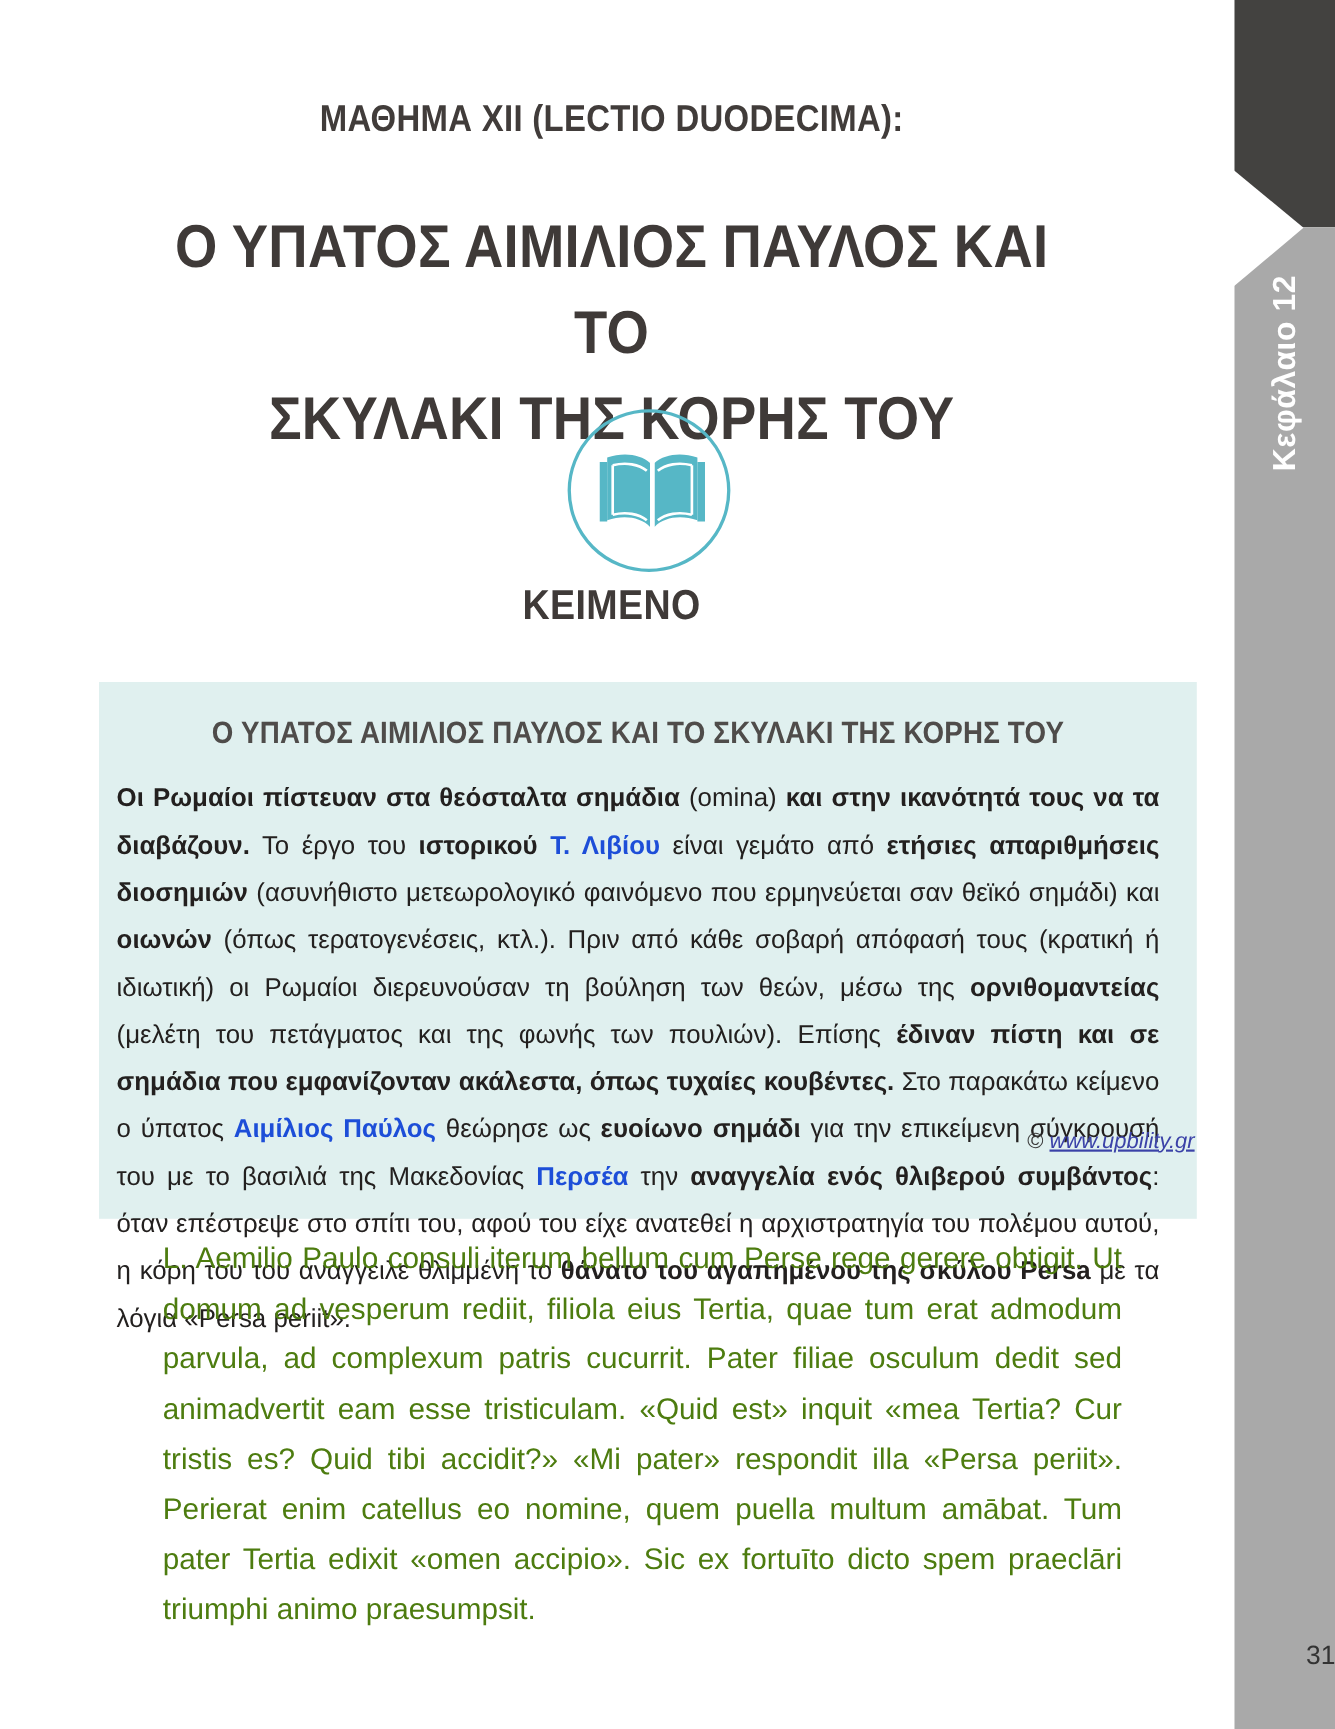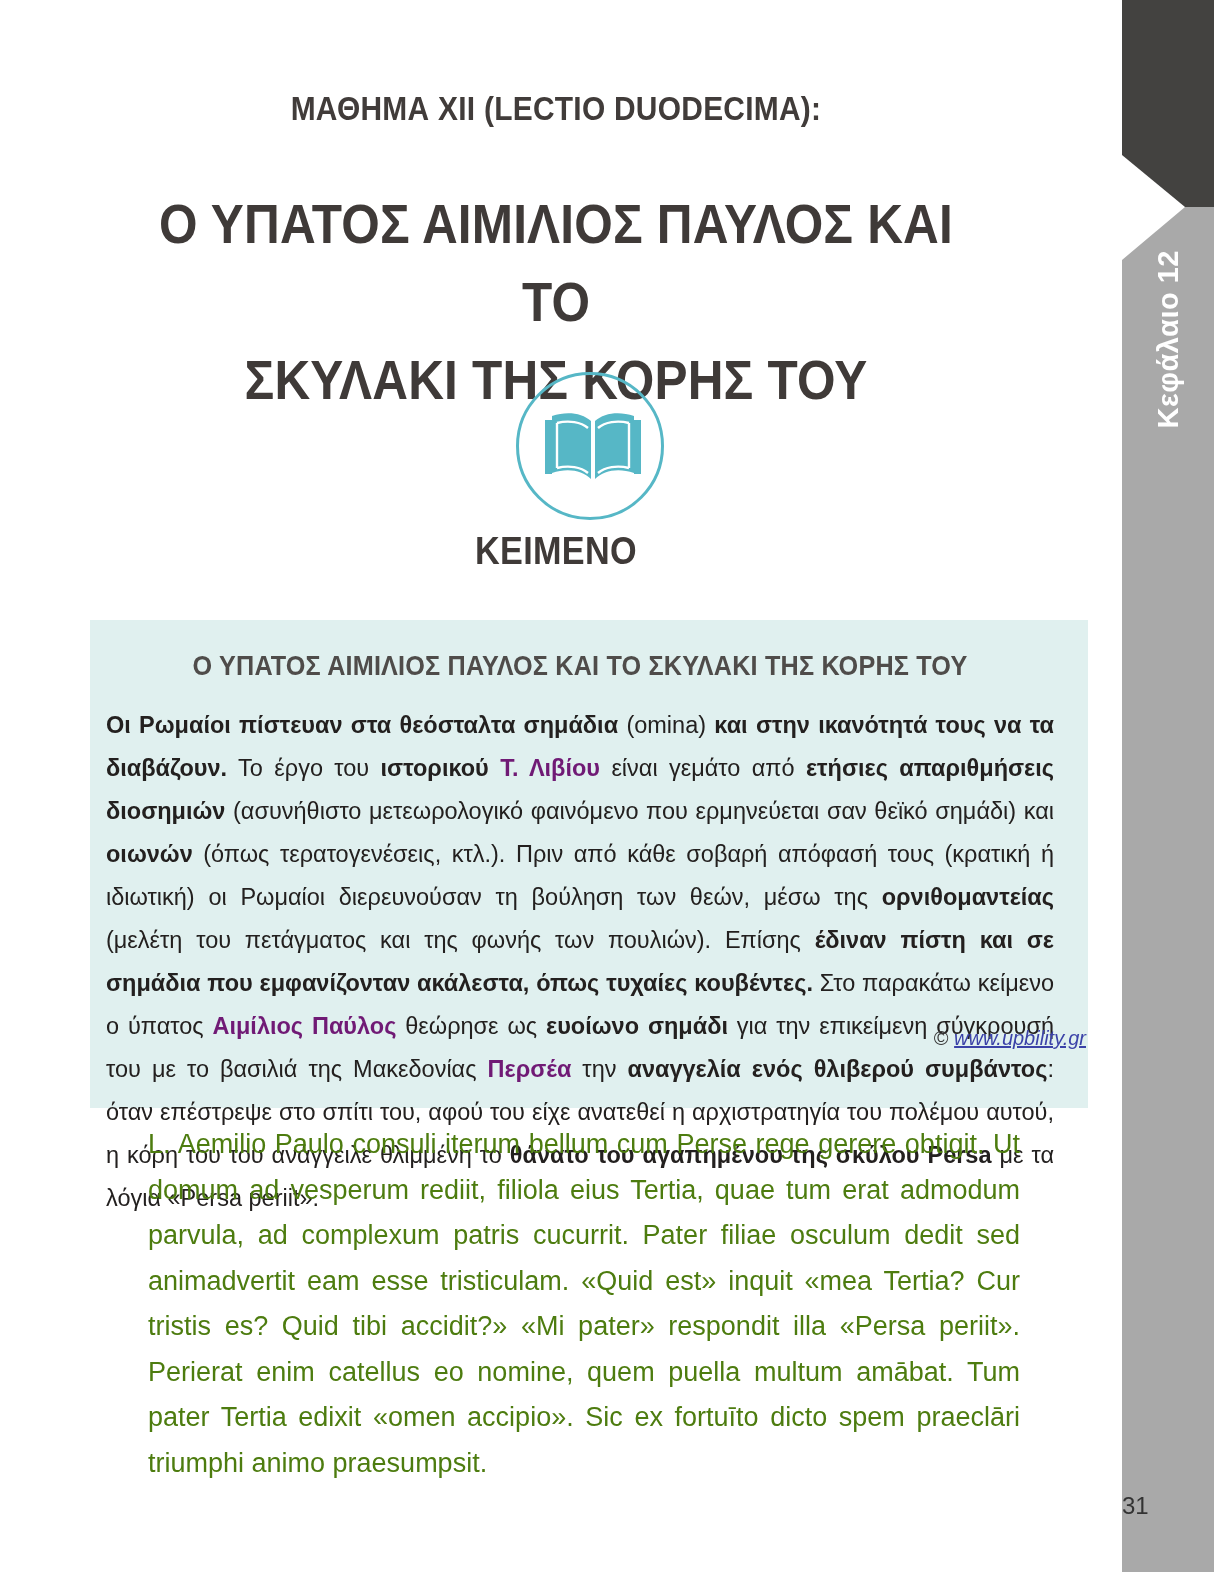--- a/index.html
+++ b/index.html
@@ -62,21 +62,21 @@
     font-size: 29px;
     font-weight: bold;
     letter-spacing: 0.5px;
     white-space: nowrap;
   }
   .page-number {
     position: absolute;
     left: 10px;
     width: 92px;
     bottom: 52px;
-    text-align: left;
+    text-align: right;
     color: #333333;
     font-size: 24px;
   }
 
   
   .content {
     position: absolute;
     top: 0;
     left: 0;
     width: 1112px;
@@ -162,21 +162,21 @@
     transform: scaleX(0.9);
   }
   .box-para {
     color: #23201f;
     font-size: 23.5px;
     line-height: 43px;
     text-align: justify;
     text-justify: inter-word;
   }
   .box-para b { font-weight: bold; }
-  .box-para .blue { color: #701a75; font-weight: bold; }
+  .box-para .blue { color: #1d4ed8; font-weight: bold; }
 
   
   .latin-para {
     position: absolute;
     top: 1122px;
     left: 148px;
     width: 872px;
     color: #4d7c0f;
     font-size: 27px;
     line-height: 45.5px;

